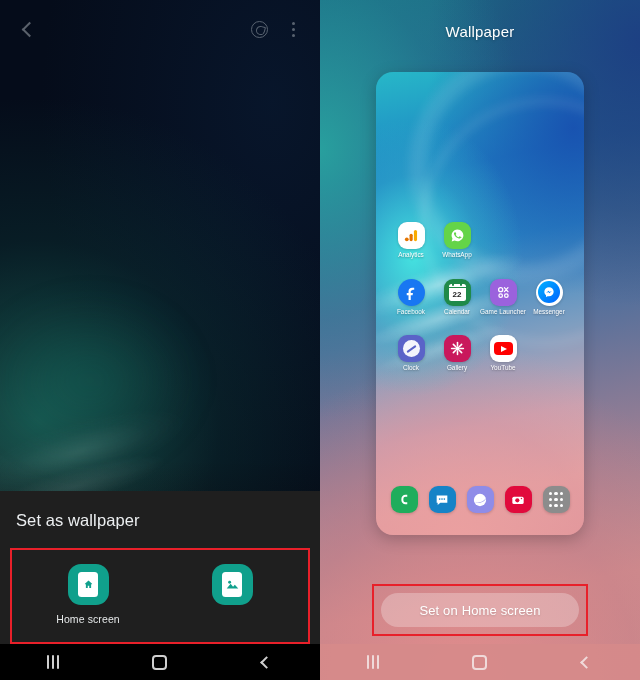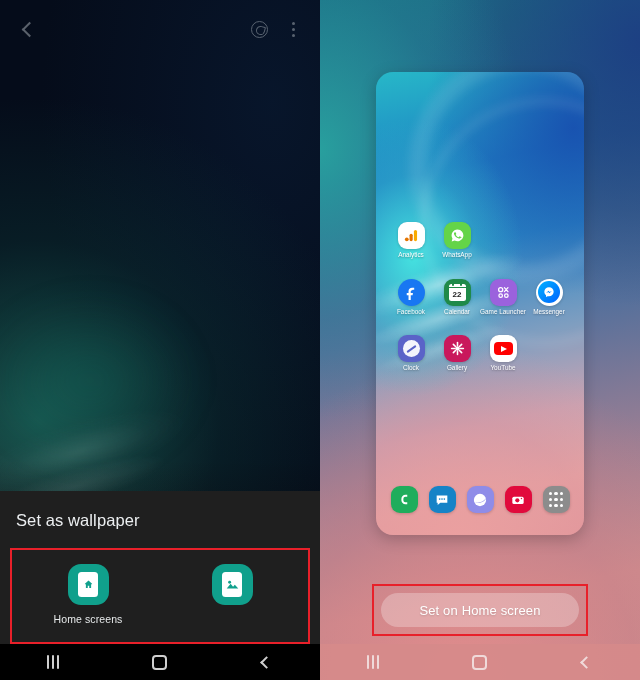--- a/index.html
+++ b/index.html
@@ -229,21 +229,21 @@
     <div class="sheet-options">
 
       <div class="opt">
         <div class="opt-ic">
           <div class="phone-card">
             <svg width="11" height="11" viewBox="0 0 24 24">
               <path d="M12 3.2 4.2 10.2v1.2h2.1v8.2h4.1v-4.9h3.2v4.9h4.1v-8.2h2.1v-1.2z" fill="#10a08c"></path>
             </svg>
           </div>
         </div>
-        <div class="opt-lbl">Home screens</div>
+        <div class="opt-lbl">Home screen</div>
       </div>
 
 
       <div class="opt">
         <div class="opt-ic">
           <div class="phone-card">
             <svg width="13" height="11" viewBox="0 0 18 15">
               <circle cx="5" cy="4.4" r="2" fill="#10a08c"></circle>
               <path d="M1 13 6.4 6.6l3.4 3.9 2.4-2.6L17 13z" fill="#10a08c"></path>
             </svg>
@@ -268,20 +268,21 @@
     <div class="nv">
       <div class="nv-back"></div>
     </div>
   </div>
 </div>
 
 <div class="panel panel-right">
 
   <div class="wp-right"></div>
 
+  <div class="r-title">Wallpaper</div>
 
   <div class="preview">
     <div class="arc"></div>
     <div class="arc2"></div>
     <div class="wave"></div>
 
     <div class="app-grid">
 
       <div class="app-row" style="margin-bottom:20px;">
         <div class="app-cell">

